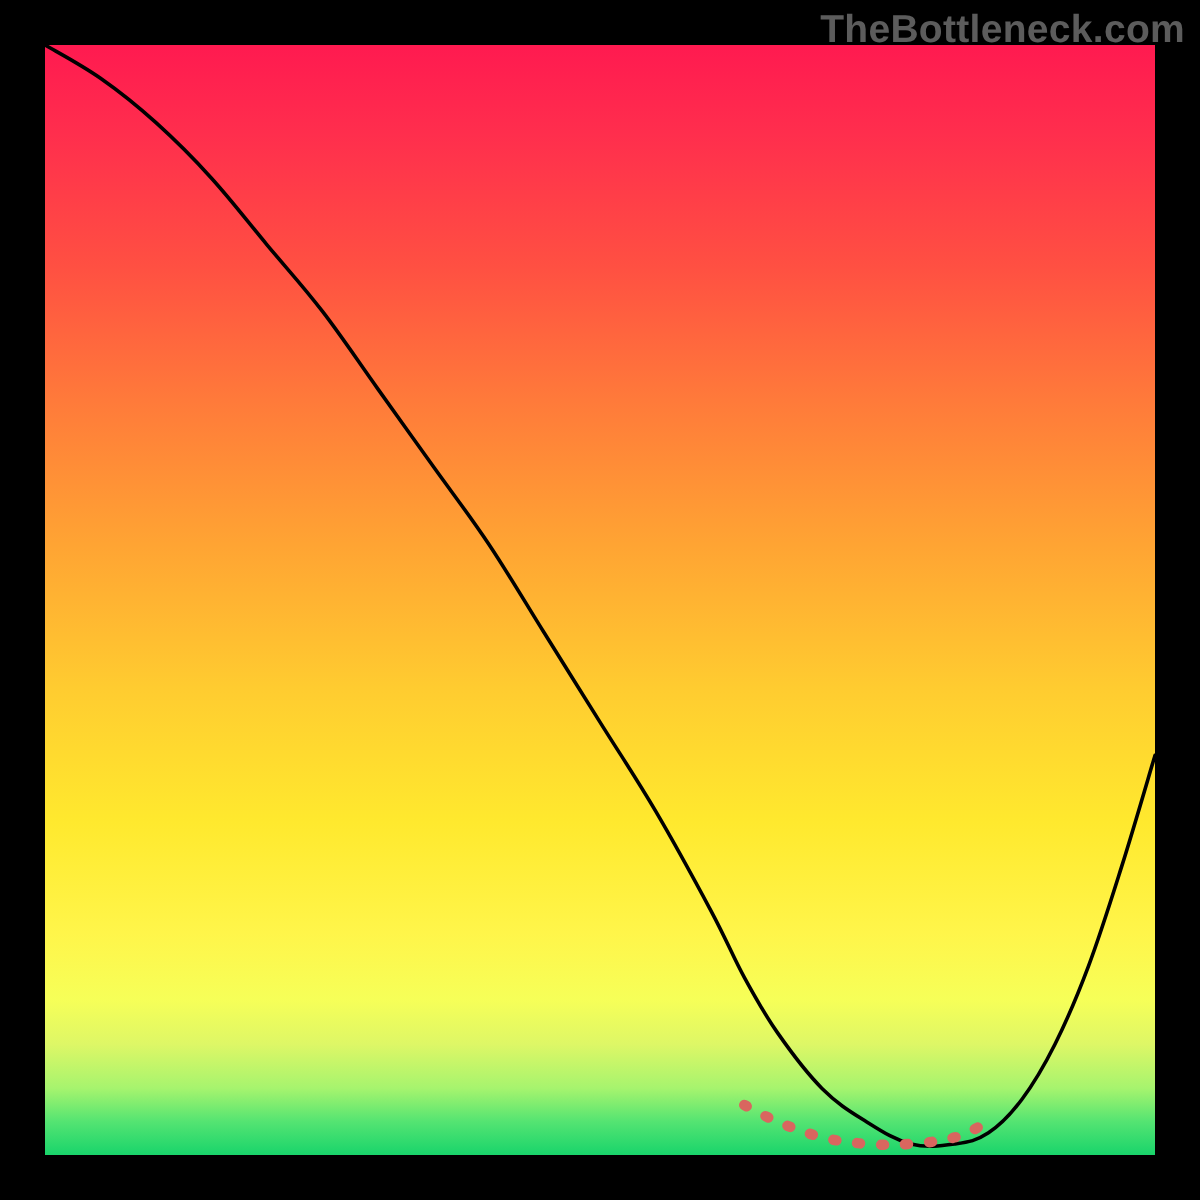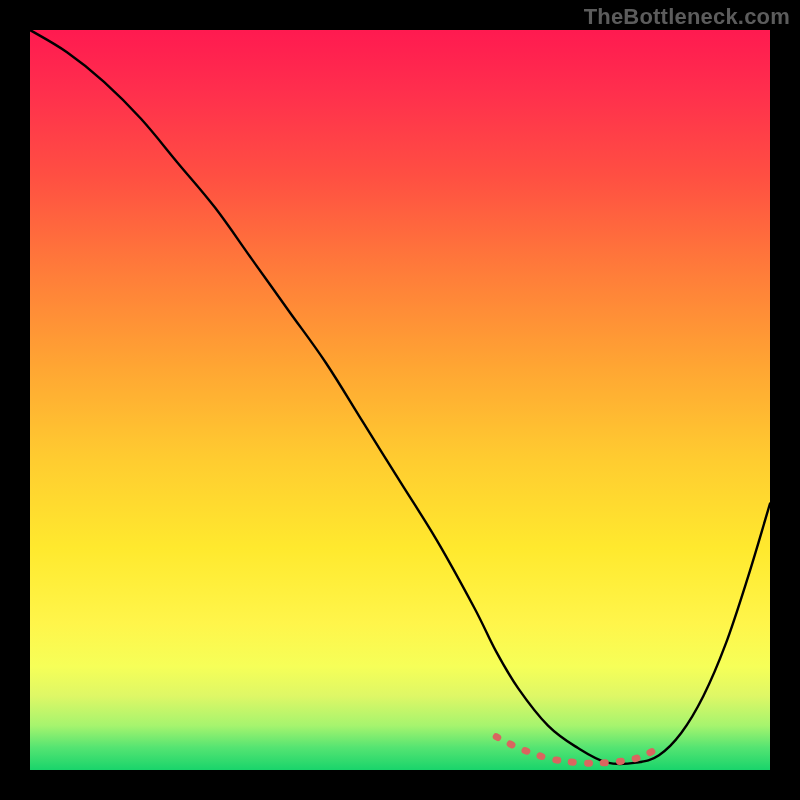--- a/index.html
+++ b/index.html
@@ -8,21 +8,21 @@
     position: relative;
     width: 800px;
     height: 800px;
     background: #000;
   }
   .watermark {
     position: absolute;
     top: 4px;
     right: 10px;
     font-family: Arial, Helvetica, sans-serif;
-    font-size: 22px;
+    font-size: 26px;
     font-weight: 600;
     color: #5c5c5c;
     letter-spacing: 0.2px;
     z-index: 5;
   }
   .plot {
     position: absolute;
     left: 30px;
     top: 30px;
     width: 740px;

